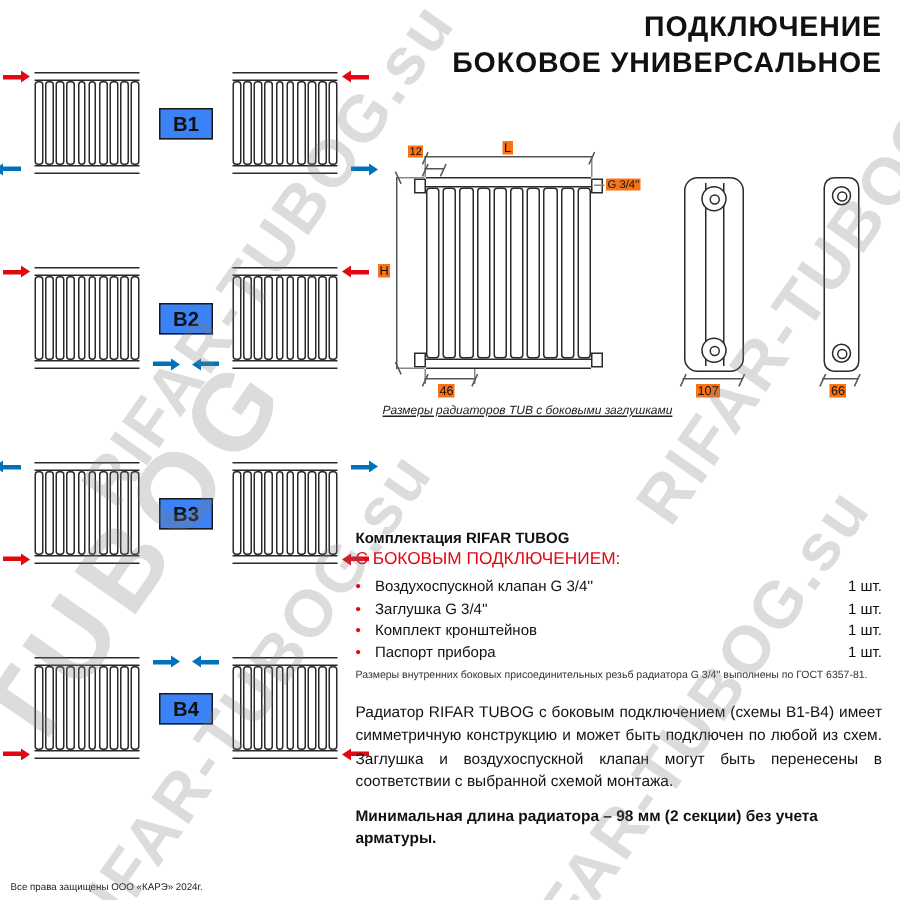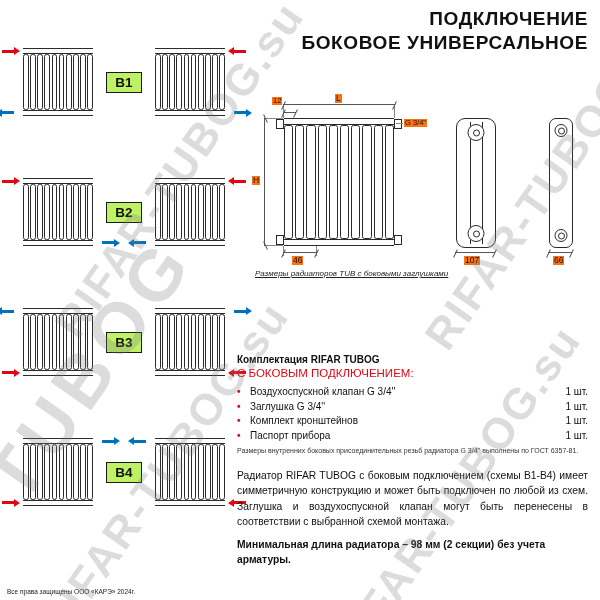--- a/index.html
+++ b/index.html
@@ -12,21 +12,21 @@
   .title{position:absolute;top:7px;right:12px;text-align:right;font-size:19px;font-weight:700;
          line-height:1.28;letter-spacing:.6px;z-index:2;}
   
   .scheme-row{position:absolute;left:22px;display:flex;align-items:center;z-index:1;}
   .rad-wrap{position:relative;width:72px;height:68px;}
   .rad{width:100%;height:100%;display:flex;flex-direction:column;background:#fff;}
   .rail{height:4px;margin:0 1px;border-top:1.6px solid #2a2a2a;border-bottom:1px solid #2a2a2a;}
   .tubes{flex:1;display:flex;gap:1.6px;padding:0 1px;}
   .tube{flex:1;border:1.2px solid #2a2a2a;border-radius:2.5px;background:#fff;}
   .scheme-label{width:34px;margin:0 12px;border:1.6px solid #1a1a1a;text-align:center;
-                font-weight:700;font-size:13.5px;padding:2px 0;background:#bef264;}
+                font-weight:700;font-size:13.5px;padding:2px 0;background:#3b82f6;}
   .arr{position:absolute;height:2.6px;width:12px;background:currentColor;}
   .arr.tl{top:2px;left:-20px;}  .arr.bl{bottom:2px;left:-20px;}
   .arr.tr{top:2px;right:-20px;} .arr.br{bottom:2px;right:-20px;}
   .arr.right::after{content:"";position:absolute;left:100%;top:50%;transform:translateY(-50%);
       border-left:6.5px solid currentColor;border-top:4.5px solid transparent;border-bottom:4.5px solid transparent;}
   .arr.left::after{content:"";position:absolute;right:100%;top:50%;transform:translateY(-50%);
       border-right:6.5px solid currentColor;border-top:4.5px solid transparent;border-bottom:4.5px solid transparent;}
   
   #fv{position:absolute;left:283px;top:118px;width:112px;height:128px;z-index:1;}
   #fv .rail{height:5px;}

